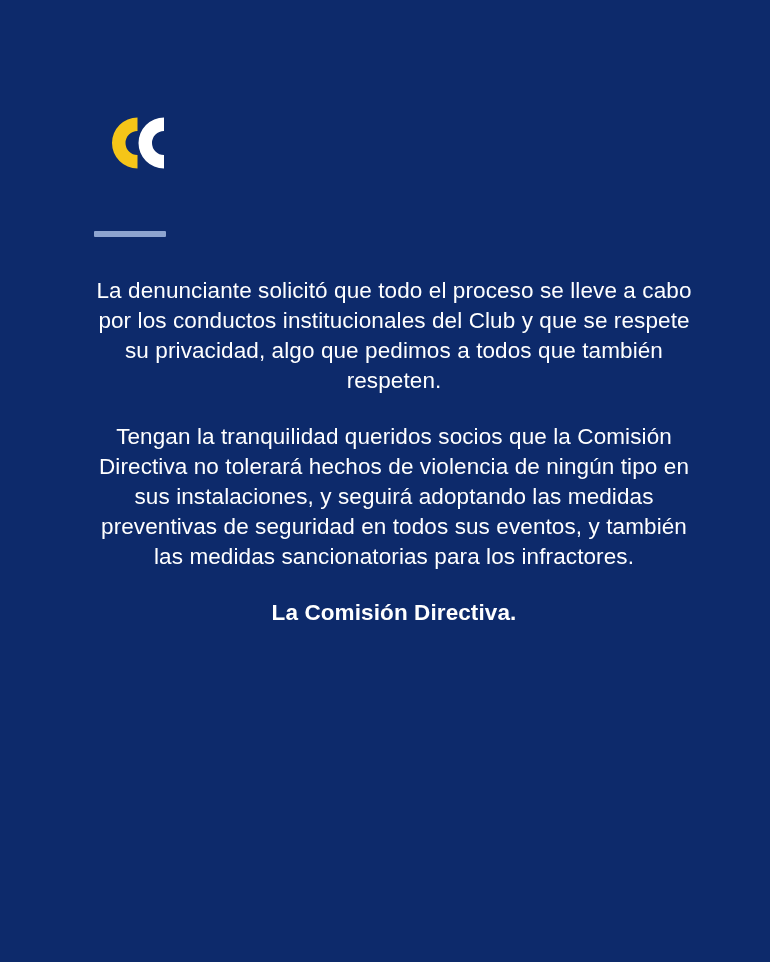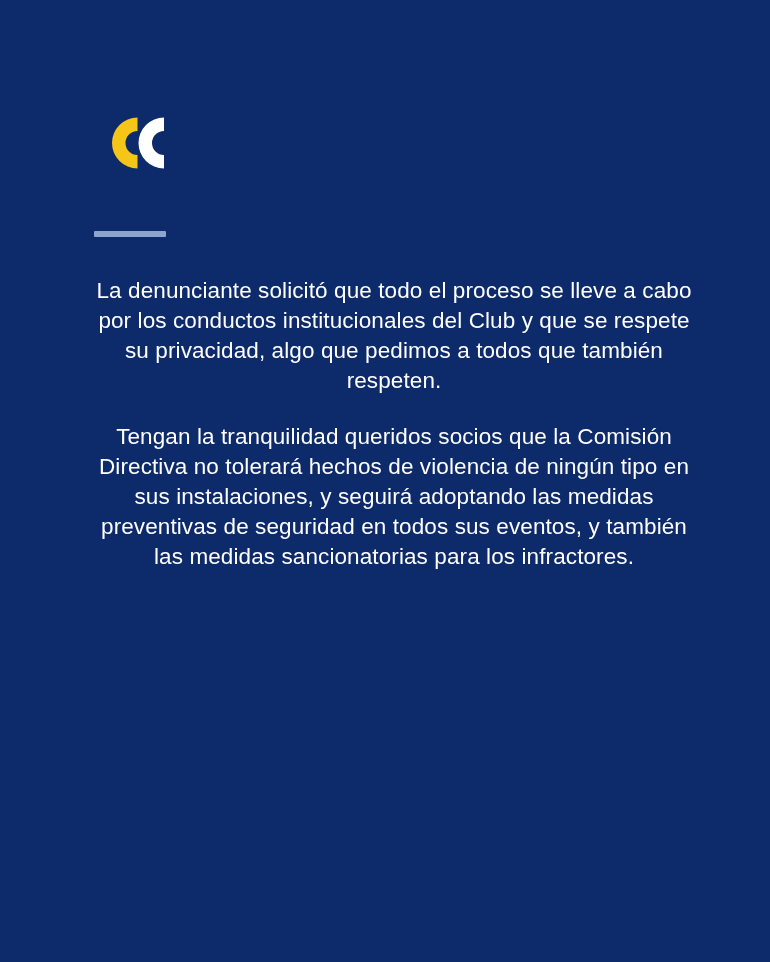--- a/index.html
+++ b/index.html
@@ -77,15 +77,16 @@
       <path d="M43.5 5.5 A25.5 25.5 0 1 0 43.5 56.5 L43.5 43 A12 12 0 1 1 43.5 19 Z" fill="#f5c518"></path>
       <path d="M70 5.5 A25.5 25.5 0 1 0 70 56.5 L70 43 A12 12 0 1 1 70 19 Z" fill="#ffffff"></path>
     </svg>
   </div>
 
   <div class="divider"></div>
 
   <div class="body-text">
     <p class="para">La denunciante solicitó que todo el proceso se lleve a cabo por los conductos institucionales del Club y que se respete su privacidad, algo que pedimos a todos que también respeten.</p>
     <p class="para">Tengan la tranquilidad queridos socios que la Comisión Directiva no tolerará hechos de violencia de ningún tipo en sus instalaciones, y seguirá adoptando las medidas preventivas de seguridad en todos sus eventos, y también las medidas sancionatorias para los infractores.</p>
+    <p class="signature">La Comisión Directiva.</p>
   </div>
 
 </div>
 
 </body></html>

